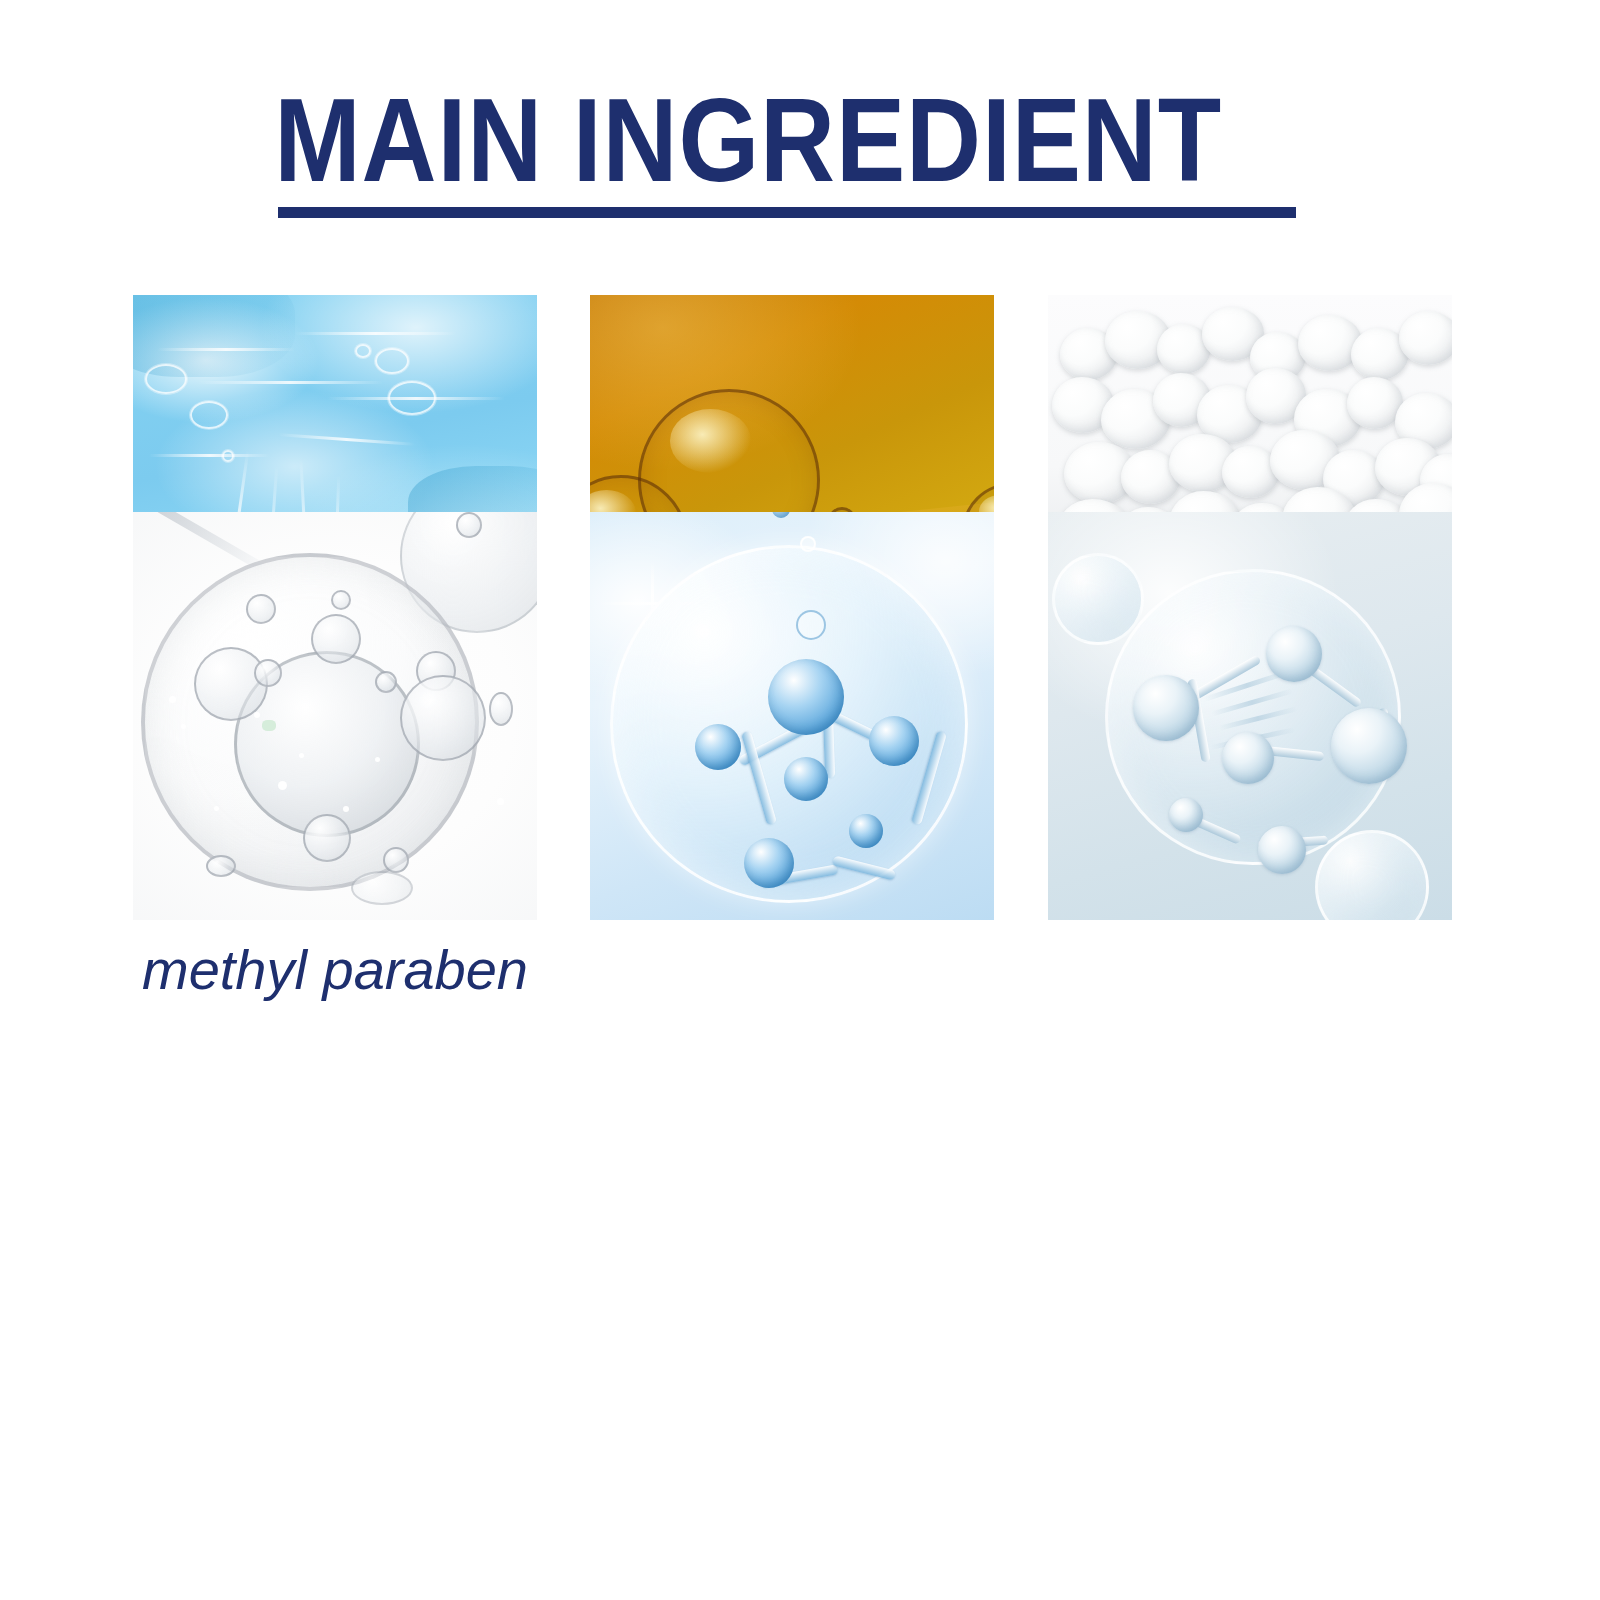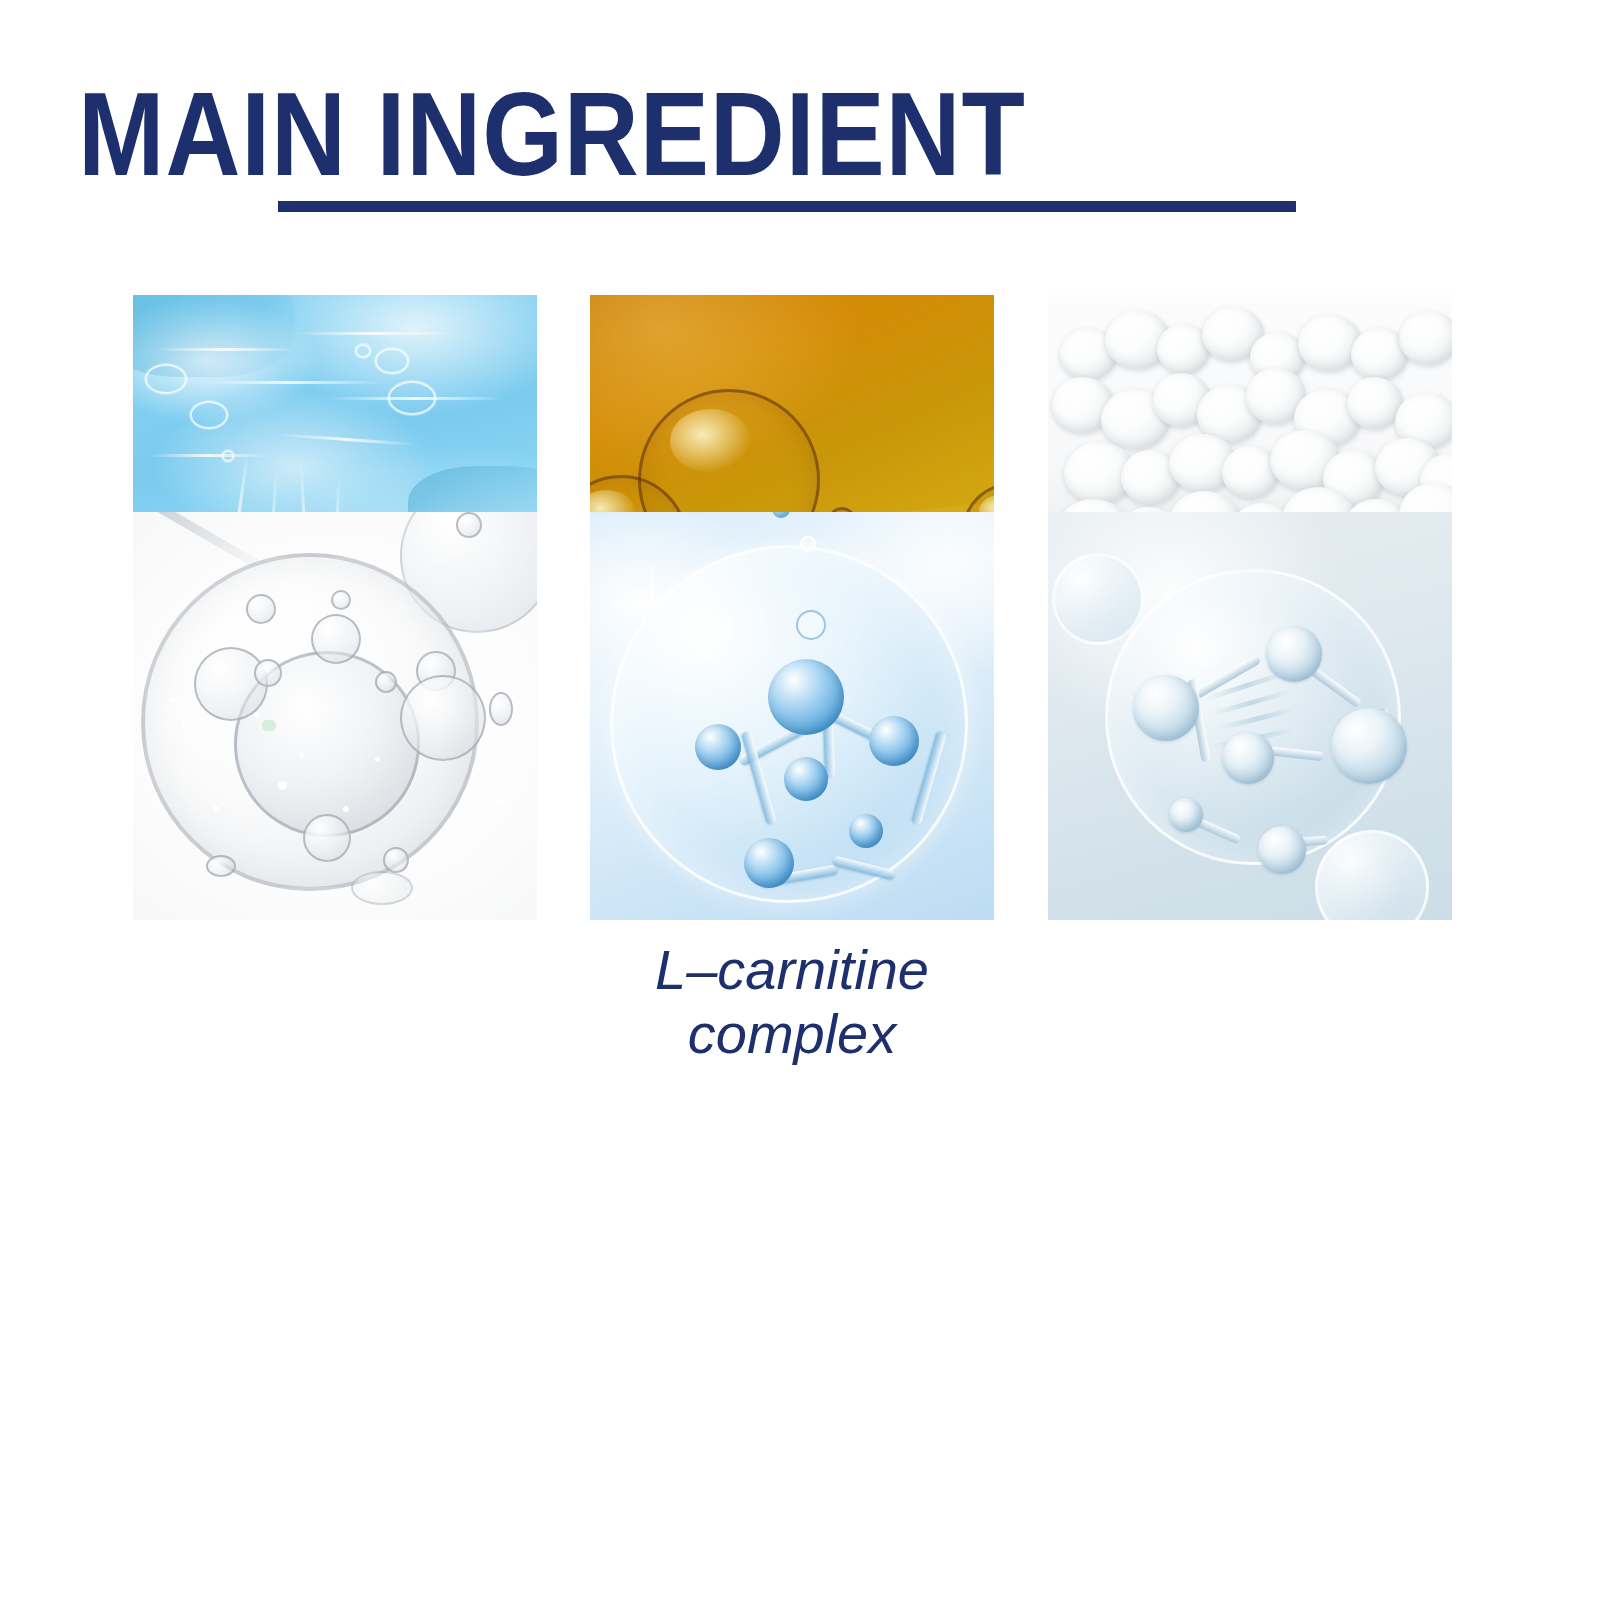--- a/index.html
+++ b/index.html
@@ -12,23 +12,23 @@
     height: 1600px;
     font-family: "Liberation Sans", sans-serif;
     overflow: hidden;
     position: relative;
   }
 
   
   .title-block {
     position: absolute;
     left: 0;
-    top: 74px;
+    top: 80px;
     width: 1300px;
-    text-align: left;
+    text-align: right;
   }
   .title-text {
     display: block;
     font-family: "Liberation Sans", sans-serif;
     font-weight: bold;
     font-size: 118px;
     line-height: 120px;
     letter-spacing: 1px;
     color: #1e2f6e;
     transform: scaleX(0.88);
@@ -414,20 +414,21 @@
         <div class="specks" style="left:12%;top:52%;width:5px;height:5px;"></div>
         <div class="specks" style="left:30%;top:49%;width:6px;height:6px;"></div>
         <div class="specks" style="left:36%;top:66%;width:9px;height:9px;"></div>
         <div class="specks" style="left:41%;top:59%;width:5px;height:5px;"></div>
         <div class="specks" style="left:52%;top:72%;width:6px;height:6px;"></div>
         <div class="specks" style="left:60%;top:60%;width:5px;height:5px;"></div>
         <div class="specks" style="left:90%;top:70%;width:7px;height:7px;"></div>
         <div class="specks" style="left:20%;top:72%;width:5px;height:5px;"></div>
         <div class="specks" style="left:32%;top:51%;width:14px;height:11px;border-radius:40%;background:rgba(210,235,215,.9);"></div>
       </div>
+      <div class="caption wide">methyl paraben</div>
     </div>
 
     <div class="cell" style="left:457px;top:0;">
       <div class="tile carnitine">
         <div class="sparkle" style="left:2%;top:22%;width:110px;"></div>
         <div class="sparkle v" style="left:15%;top:12%;"></div>
         <div class="cbubble" style="left:5%;top:8%;width:352px;height:352px;"></div>
         <div class="atom" style="left:45%;top:-3%;width:18px;height:18px;opacity:.75;"></div>
         <div class="gb" style="left:52%;top:6%;width:12px;height:12px;border-color:rgba(255,255,255,.9);background:rgba(255,255,255,.4);"></div>
         <div class="gb" style="left:51%;top:24%;width:26px;height:26px;border-color:rgba(120,175,215,.7);background:rgba(255,255,255,.3);"></div>
@@ -440,22 +441,20 @@
         <div class="bond" style="left:42%;top:88%;width:78px;transform:rotate(-10deg);"></div>
         <div class="bond" style="left:60%;top:86%;width:64px;transform:rotate(14deg);"></div>
 
         <div class="atom" style="left:44%;top:36%;width:76px;height:76px;"></div>
         <div class="atom" style="left:26%;top:52%;width:46px;height:46px;"></div>
         <div class="atom" style="left:69%;top:50%;width:50px;height:50px;"></div>
         <div class="atom" style="left:48%;top:60%;width:44px;height:44px;"></div>
         <div class="atom" style="left:38%;top:80%;width:50px;height:50px;"></div>
         <div class="atom" style="left:64%;top:74%;width:34px;height:34px;"></div>
       </div>
-      <div class="caption">L–carnitine
-complex</div>
     </div>
 
     <div class="cell" style="left:915px;top:0;">
       <div class="tile protein">
         <div class="pbubble" style="left:1%;top:10%;width:86px;height:86px;"></div>
         <div class="pbubble" style="left:66%;top:78%;width:108px;height:108px;"></div>
         <div class="pbubble" style="left:14%;top:14%;width:290px;height:290px;"></div>
         <div class="fiber" style="left:38%;top:42%;width:90px;transform:rotate(-18deg);"></div>
         <div class="fiber" style="left:40%;top:46%;width:84px;transform:rotate(-16deg);"></div>
         <div class="fiber" style="left:42%;top:50%;width:80px;transform:rotate(-14deg);"></div>

